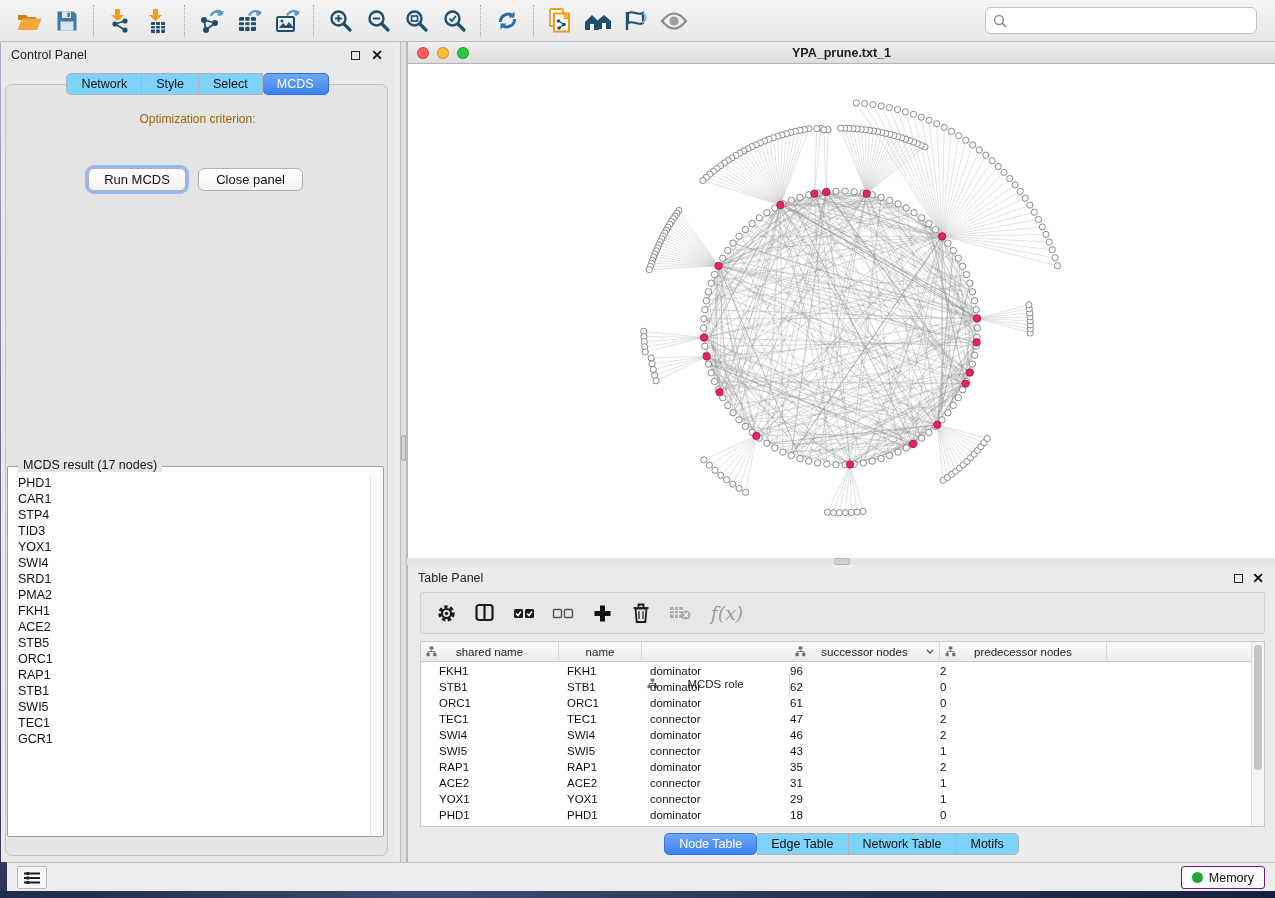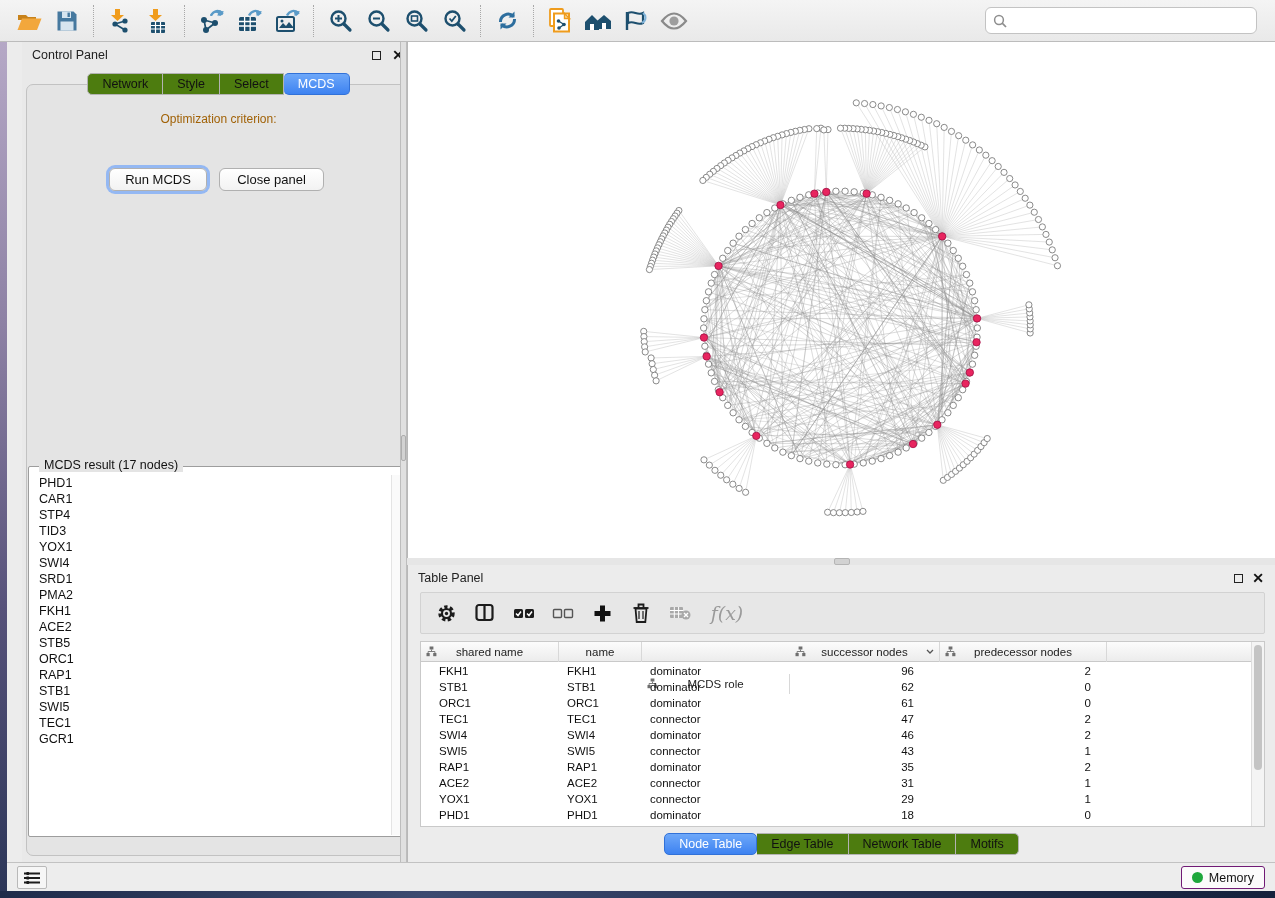--- a/index.html
+++ b/index.html
@@ -17,30 +17,30 @@
     border:1px solid #c3c3c3; border-radius:6px; display:flex; align-items:center; padding:0 7px; gap:6px; }
   .search-box input { border:none; outline:none; flex:1; font-size:12px; font-family:"Liberation Sans",sans-serif; }
 
   
   .wall-left { position:absolute; left:0; top:42px; width:7px; height:849px;
     background:linear-gradient(#b5a8c6,#8d81a4,#57527a,#2c3658); }
   .wall-bottom { position:absolute; left:0; bottom:0; width:1275px; height:7px;
     background:linear-gradient(90deg,#1f2b4a,#3c4a70,#273355,#15213c); }
 
   
-  .control-panel { position:absolute; left:22px; top:42px; width:393px; height:820px; background:#e9e9e9; }
+  .control-panel { position:absolute; left:1px; top:42px; width:393px; height:820px; background:#e9e9e9; }
   .panel-head { position:absolute; left:0; top:0; right:0; height:26px; }
   .panel-title { position:absolute; left:10px; top:6px; font-size:12.5px; color:#222; }
   .win-btn { position:absolute; top:6px; width:14px; height:14px; border:none; background:transparent;
     display:flex; align-items:center; justify-content:center; padding:0; }
   .float-glyph { width:9px; height:9px; border:1.6px solid #222; display:inline-block; }
   .close-glyph { font-size:14px; font-weight:bold; color:#111; line-height:9px; }
 
   .cp-tabs { position:absolute; top:31px; left:0; right:0; display:flex; justify-content:center; z-index:3; }
-  .seg { height:22px; background:#4d7c0f; border:1px solid #b3b3b3; border-left:none; font-size:12.5px;
+  .seg { height:22px; background:#7dd3fc; border:1px solid #b3b3b3; border-left:none; font-size:12.5px;
     padding:0 14px; color:#111; display:flex; align-items:center; }
   .seg:first-child { border-left:1px solid #b3b3b3; border-radius:5px 0 0 5px; }
   .seg:last-child { border-radius:0 5px 5px 0; }
   .seg.sel { background:linear-gradient(#6ea8f9,#3d82f1); color:#fff; border-color:#3171d8; border-radius:5px; }
 
   .cp-card { position:absolute; left:4px; right:6px; top:42px; bottom:6px; background:#e4e4e4;
     border:1px solid #c2c2c2; border-radius:7px; }
   .opt-label { position:absolute; top:70px; left:0; right:0; text-align:center; font-size:12px; color:#a16207; }
   .dropdown { position:absolute; left:38px; top:92px; width:313px; height:23px; background:#fff;
     border:1px solid #b5b5b5; border-radius:5px; display:flex; align-items:center; }
@@ -93,21 +93,21 @@
   .tbl-wrap { position:absolute; left:12px; right:10px; top:76px; height:186px; background:#fff; border:1px solid #c9c9c9; }
   .tbl-header { position:absolute; left:0; top:0; right:13px; height:20px;
     background:linear-gradient(#fcfcfc,#ececec); border-bottom:1px solid #c9c9c9; display:flex; }
   .th { position:relative; height:20px; border-right:1px solid #d8d8d8; display:flex; align-items:center; justify-content:center;
     font-size:11.5px; color:#222; }
   .th .th-icon { position:absolute; left:5px; top:4px; }
   .th .sort { position:absolute; right:5px; top:7px; }
   .tbl-body { position:absolute; left:0; top:21px; right:13px; bottom:0; overflow:hidden; }
   .trow { display:flex; height:16px; line-height:16px; font-size:11.5px; color:#111; }
   .td { overflow:hidden; white-space:nowrap; }
-  .td.l { text-align:left; } .td.r { text-align:right; }
+  .td.l { text-align:left; } .td.r { }
   .tbl-vscroll { position:absolute; right:0; top:0; width:13px; bottom:0; background:#f4f4f4; border-left:1px solid #dedede; }
   .tbl-thumb { position:absolute; left:2px; right:2px; top:3px; height:68%; background:#c4c4c4; border-radius:5px; }
 
   .tbl-tabs { position:absolute; left:0; right:0; top:268px; display:flex; justify-content:center; }
 
   
   .status-bar { position:absolute; left:7px; bottom:7px; width:1268px; height:29px; background:#ededed;
     border-top:1px solid #c2c2c2; }
   .status-left-btn { position:absolute; left:10px; top:3px; width:30px; height:23px; background:#f6f6f6;
     border:1px solid #b9b9b9; border-radius:2px; display:flex; align-items:center; justify-content:center; }
@@ -312,20 +312,28 @@
       </div>
     <div class="group-scroll"></div>
   </div>
 </div>
 
 <div class="v-splitter">
     <div class="v-handle"></div>
   </div>
 
 <div class="network-window">
+  <div class="net-titlebar">
+    <span class="net-title">YPA_prune.txt_1</span>
+    <span class="lights">
+      <span class="light" style="background:#ff5f57"></span>
+      <span class="light" style="background:#febc2e"></span>
+      <span class="light" style="background:#28c840"></span>
+    </span>
+  </div>
   <div class="net-canvas">
     <svg id="net-svg" viewBox="0 0 868 494">
         <g>
           <line x1="372.9" y1="140.9" x2="401.4" y2="64.5" stroke="#c6c6c6" stroke-width="0.55" opacity="0.9"></line>
           <line x1="372.9" y1="140.9" x2="396.9" y2="65.3" stroke="#c6c6c6" stroke-width="0.55" opacity="0.9"></line>
           <line x1="372.9" y1="140.9" x2="392.3" y2="66.1" stroke="#c6c6c6" stroke-width="0.55" opacity="0.9"></line>
           <line x1="372.9" y1="140.9" x2="387.8" y2="67.1" stroke="#c6c6c6" stroke-width="0.55" opacity="0.9"></line>
           <line x1="372.9" y1="140.9" x2="383.3" y2="68.2" stroke="#c6c6c6" stroke-width="0.55" opacity="0.9"></line>
           <line x1="372.9" y1="140.9" x2="378.9" y2="69.4" stroke="#c6c6c6" stroke-width="0.55" opacity="0.9"></line>
           <line x1="372.9" y1="140.9" x2="374.5" y2="70.7" stroke="#c6c6c6" stroke-width="0.55" opacity="0.9"></line>

